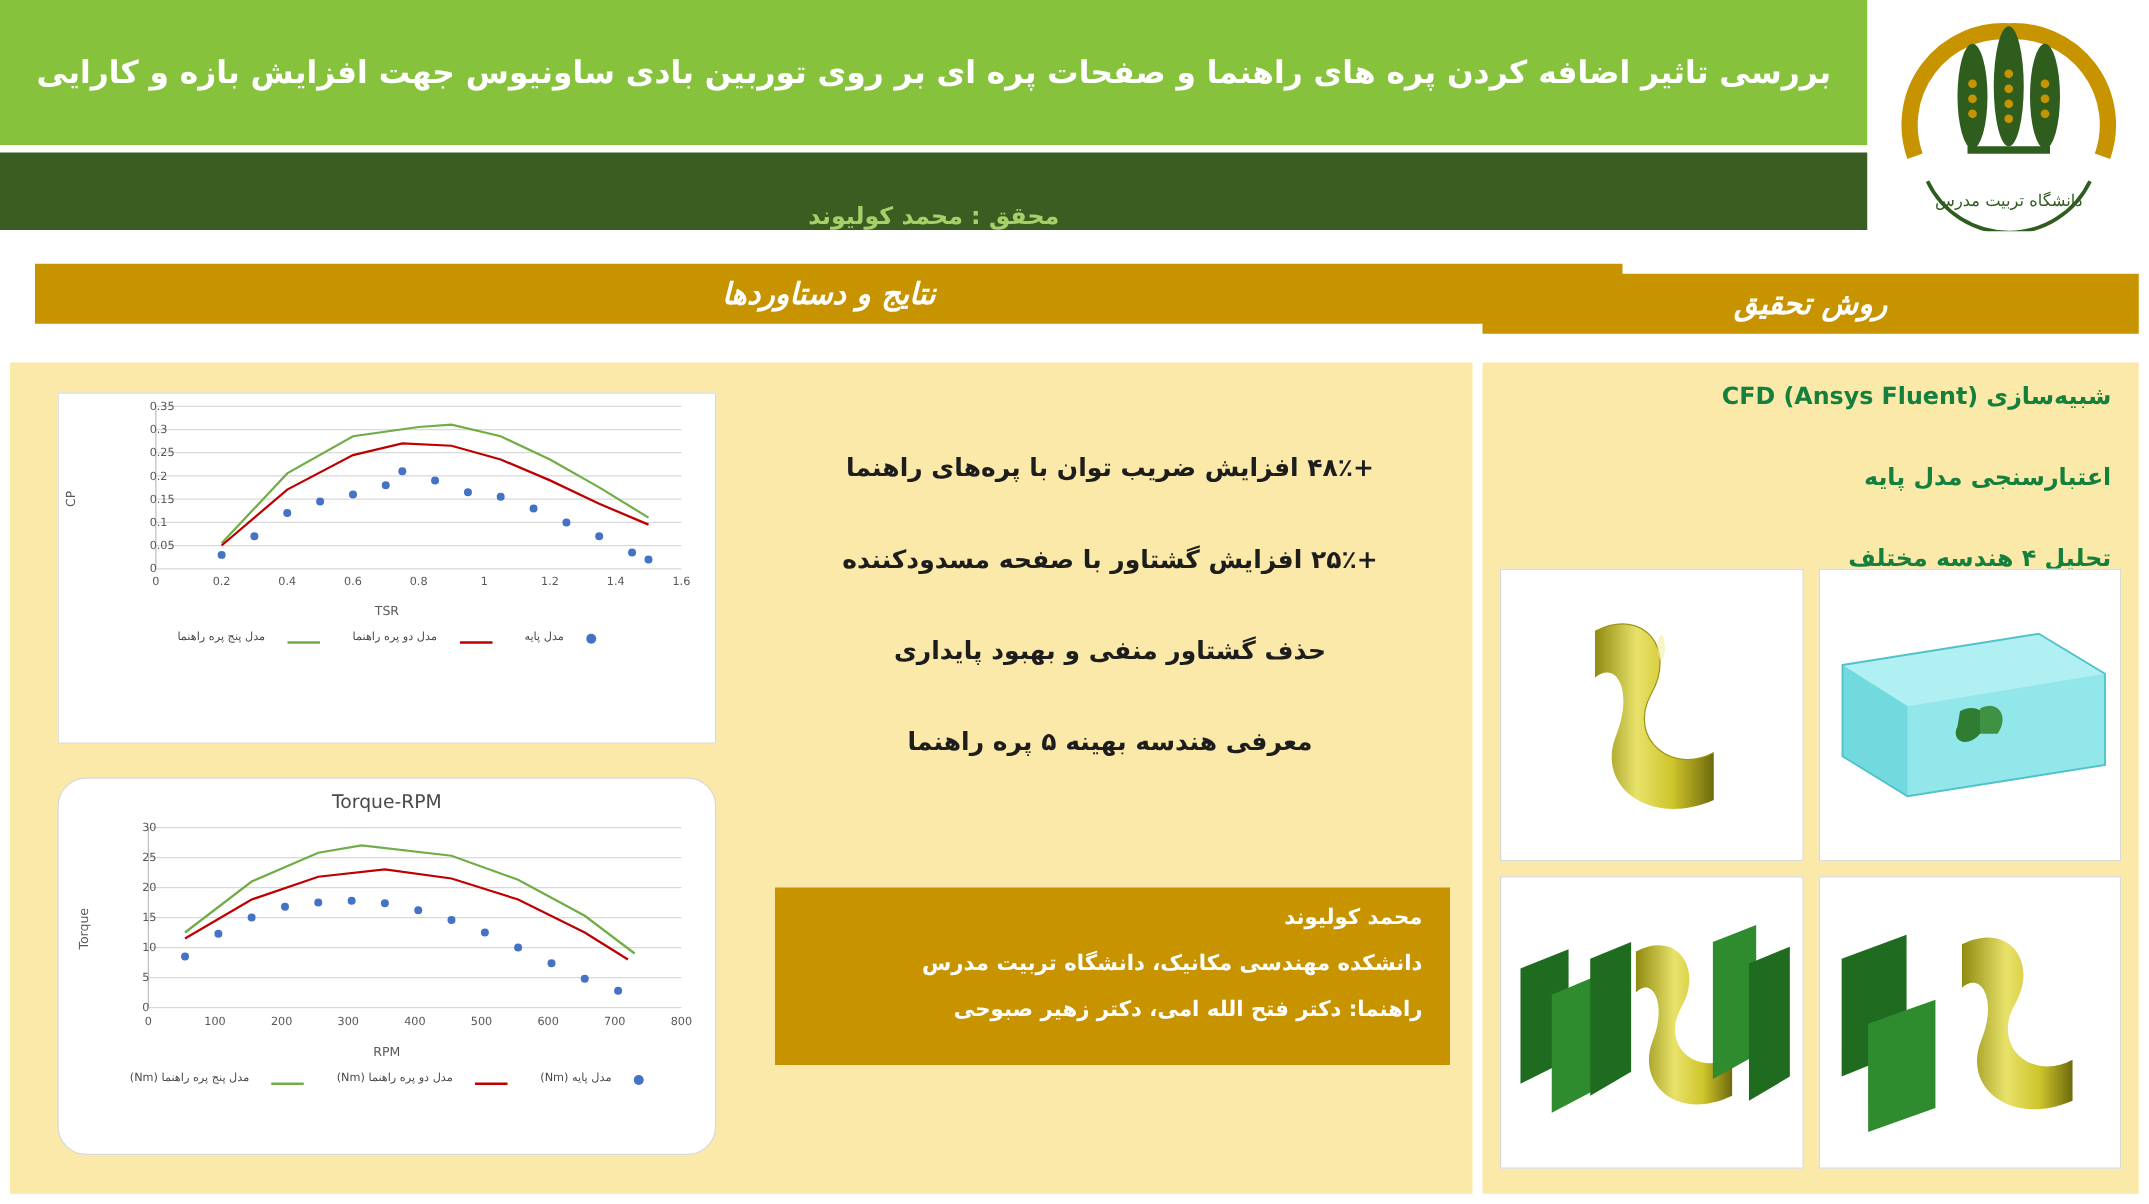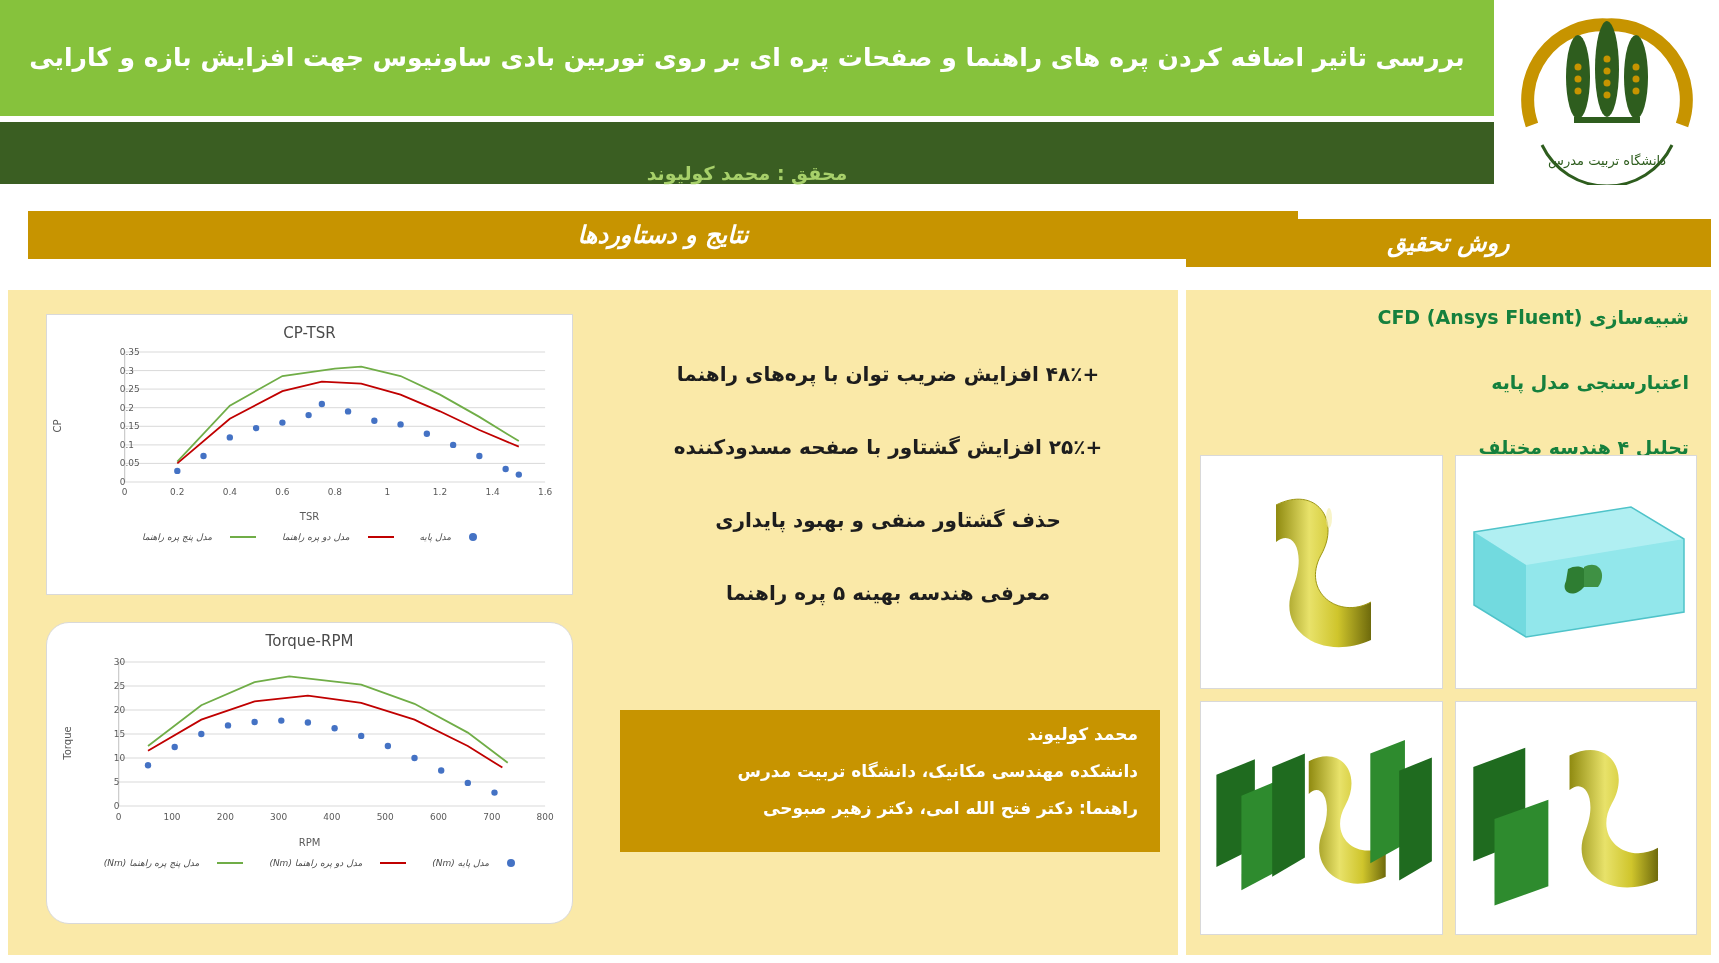--- a/index.html
+++ b/index.html
@@ -113,21 +113,21 @@
     margin-top: 1px;
     direction: ltr;
   }
 
   .legend {
     display: flex; align-items: center; justify-content: center;
     gap: 26px;
     margin-top: 10px;
     direction: rtl;
   }
-  .legend-item { display: flex; align-items: center; gap: 18px; font-style: italic; }
+  .legend-item { display: flex; align-items: flex-end; gap: 18px; }
   .legend-item .lbl { font-size: 9px; color: #4a4a4a; direction: rtl; }
   .swatch-dot { width: 8px; height: 8px; border-radius: 50%; background: #4472c4; }
   .swatch-line { width: 26px; height: 2px; }
 
   
   .bullets {
     position: absolute;
     right: 30px; top: 70px;
     width: 520px;
     direction: rtl;
@@ -231,21 +231,20 @@
   <div class="sec-bar" id="bar-results">
     <div class="sec-title">نتایج و دستاوردها</div>
   </div>
   <div class="sec-bar" id="bar-method">
     <div class="sec-title">روش تحقیق</div>
   </div>
 
   <div class="panel" id="panel-results">
 
     <div class="chart-card" id="chart-cp">
-      <div class="chart-title">CP-TSR</div>
       <div class="plot-wrap">
         <div class="axis-label-y">CP</div>
         <svg class="plot-svg" viewBox="0 0 527 168" preserveAspectRatio="none">
 
           <g stroke="#d9d9d9" stroke-width="1">
             <line x1="78" y1="140" x2="500" y2="140"></line>
             <line x1="78" y1="121.4" x2="500" y2="121.4"></line>
             <line x1="78" y1="102.9" x2="500" y2="102.9"></line>
             <line x1="78" y1="84.3" x2="500" y2="84.3"></line>
             <line x1="78" y1="65.7" x2="500" y2="65.7"></line>

